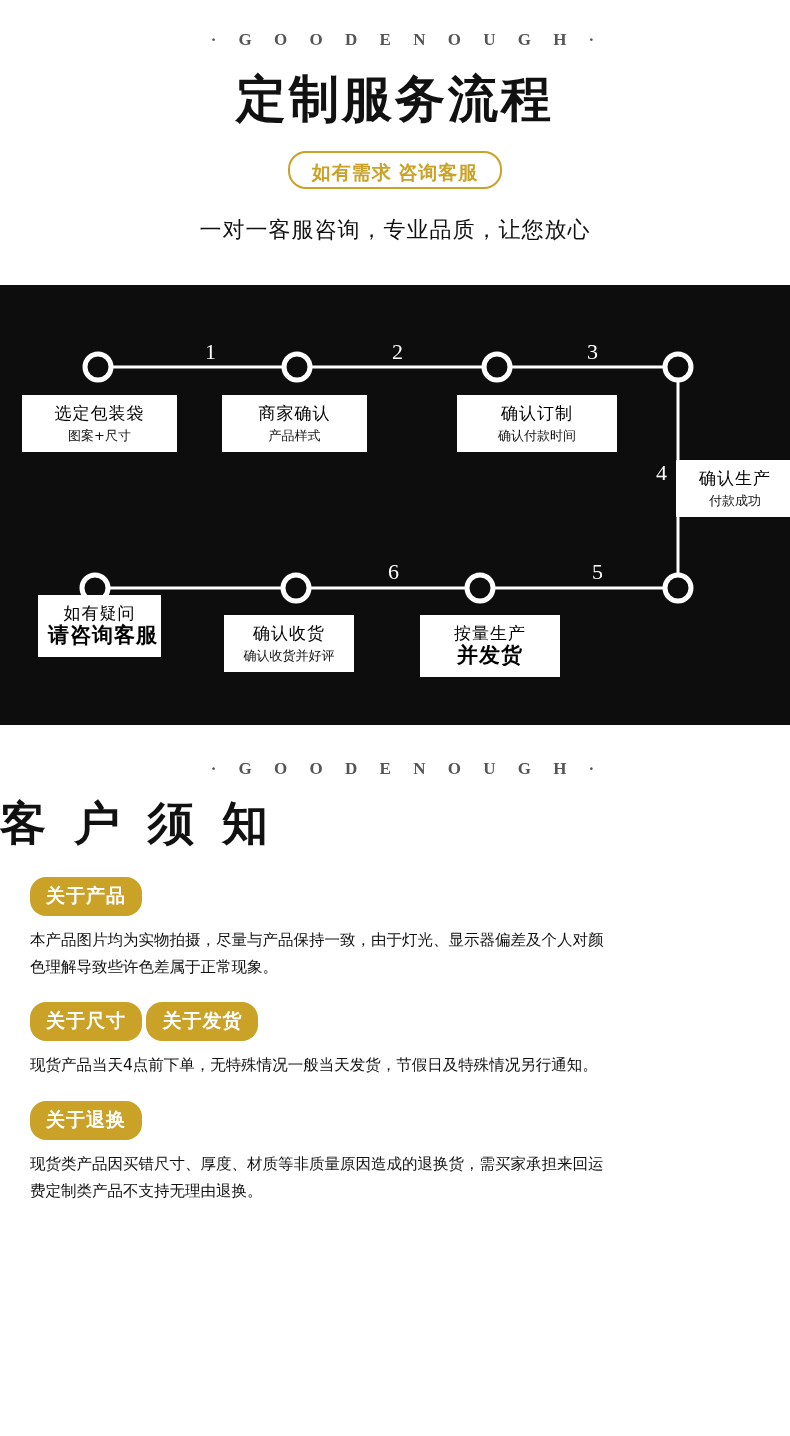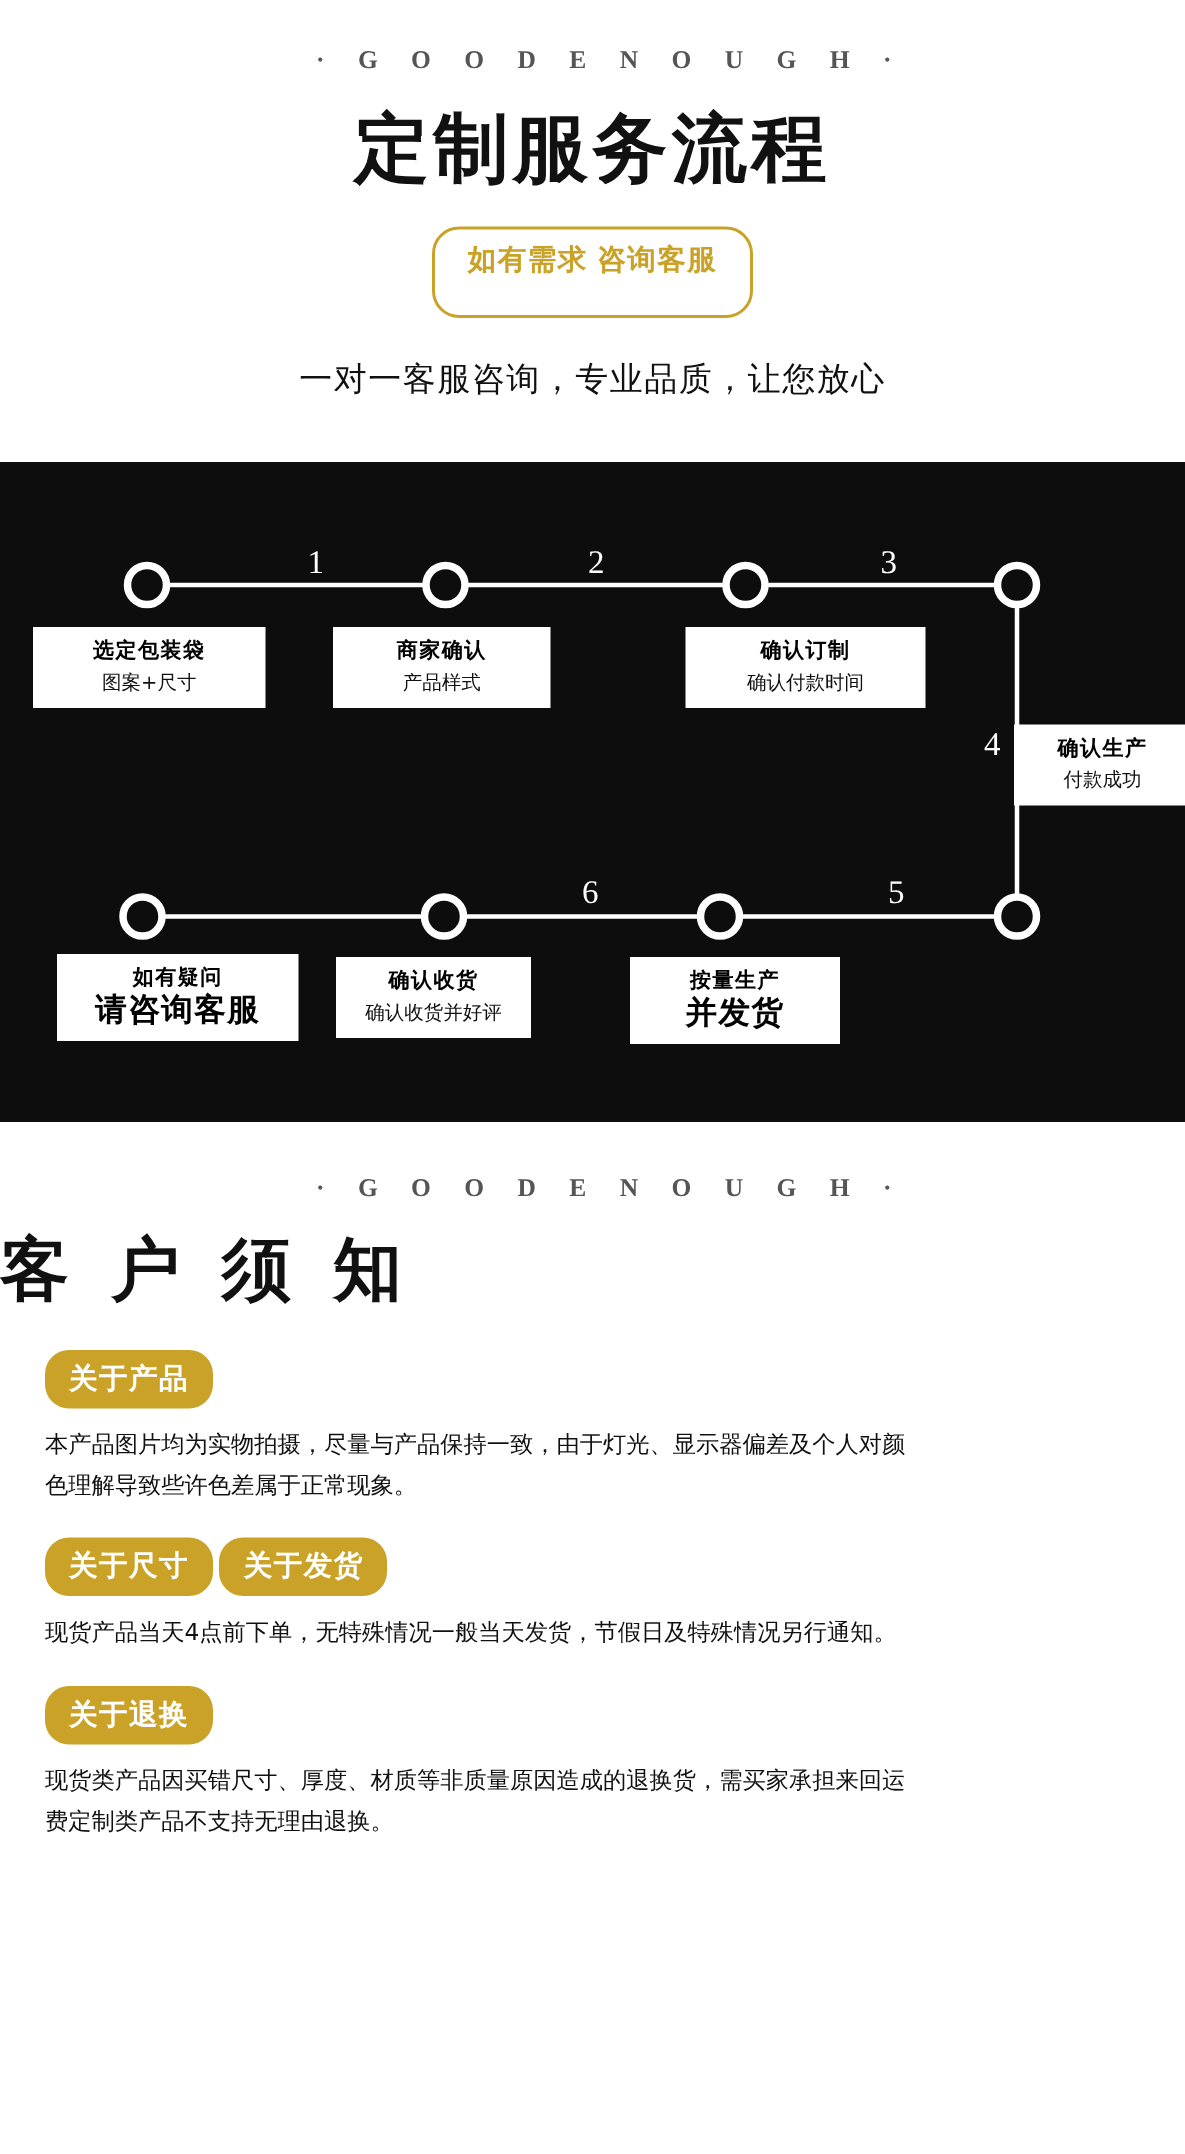--- a/index.html
+++ b/index.html
@@ -29,21 +29,21 @@
     margin-top: 16px;
     font-size: 50px;
     font-weight: bold;
     color: #111;
     letter-spacing: 3px;
     font-family: "DejaVu Sans", sans-serif;
   }
   .pill {
     display: inline-block;
     margin-top: 18px;
-    padding: 7px 22px 24px;
+    padding: 7px 22px 1px;
     border: 2px solid #c9a227;
     border-radius: 18px;
     color: #c9a227;
     font-size: 19px;
     font-weight: bold;
     letter-spacing: 1px;
   }
   .subtitle {
     margin-top: 26px;
     font-size: 22px;
@@ -65,22 +65,22 @@
 
   .node-box {
     position: absolute;
     background: #ffffff;
     color: #000;
     text-align: center;
     padding: 8px 10px 9px;
     line-height: 1.18;
   }
   .node-box .nb-title {
-    font-size: 14px;
-    font-weight: bold;
+    font-size: 17px;
+    font-weight: normal;
     letter-spacing: 1px;
     white-space: nowrap;
     font-family: "DejaVu Sans", sans-serif;
   }
   .node-box .nb-sub {
     margin-top: 5px;
     font-size: 13px;
     color: #111;
     white-space: nowrap;
     font-family: "DejaVu Sans", sans-serif;
@@ -180,21 +180,21 @@
   </div>
   <div class="node-box" style="left:425px; top:110px; width:160px;margin-left:32px;">
     <div class="nb-title">确认订制</div>
     <div class="nb-sub">确认付款时间</div>
   </div>
   <div class="node-box" style="left:676px; top:175px; width:118px;">
     <div class="nb-title">确认生产</div>
     <div class="nb-sub">付款成功</div>
   </div>
 
-  <div class="node-box" style="left:38px; top:328px; width:161px;">
+  <div class="node-box" style="left:38px; top:310px; width:123px;">
     <div class="nb-title">如有疑问</div>
     <div class="nb-title2">请咨询客服</div>
   </div>
   <div class="node-box" style="left:224px; top:330px; width:130px;">
     <div class="nb-title">确认收货</div>
     <div class="nb-sub">确认收货并好评</div>
   </div>
   <div class="node-box" style="left:420px; top:330px; width:140px;">
     <div class="nb-title">按量生产</div>
     <div class="nb-title2">并发货</div>

